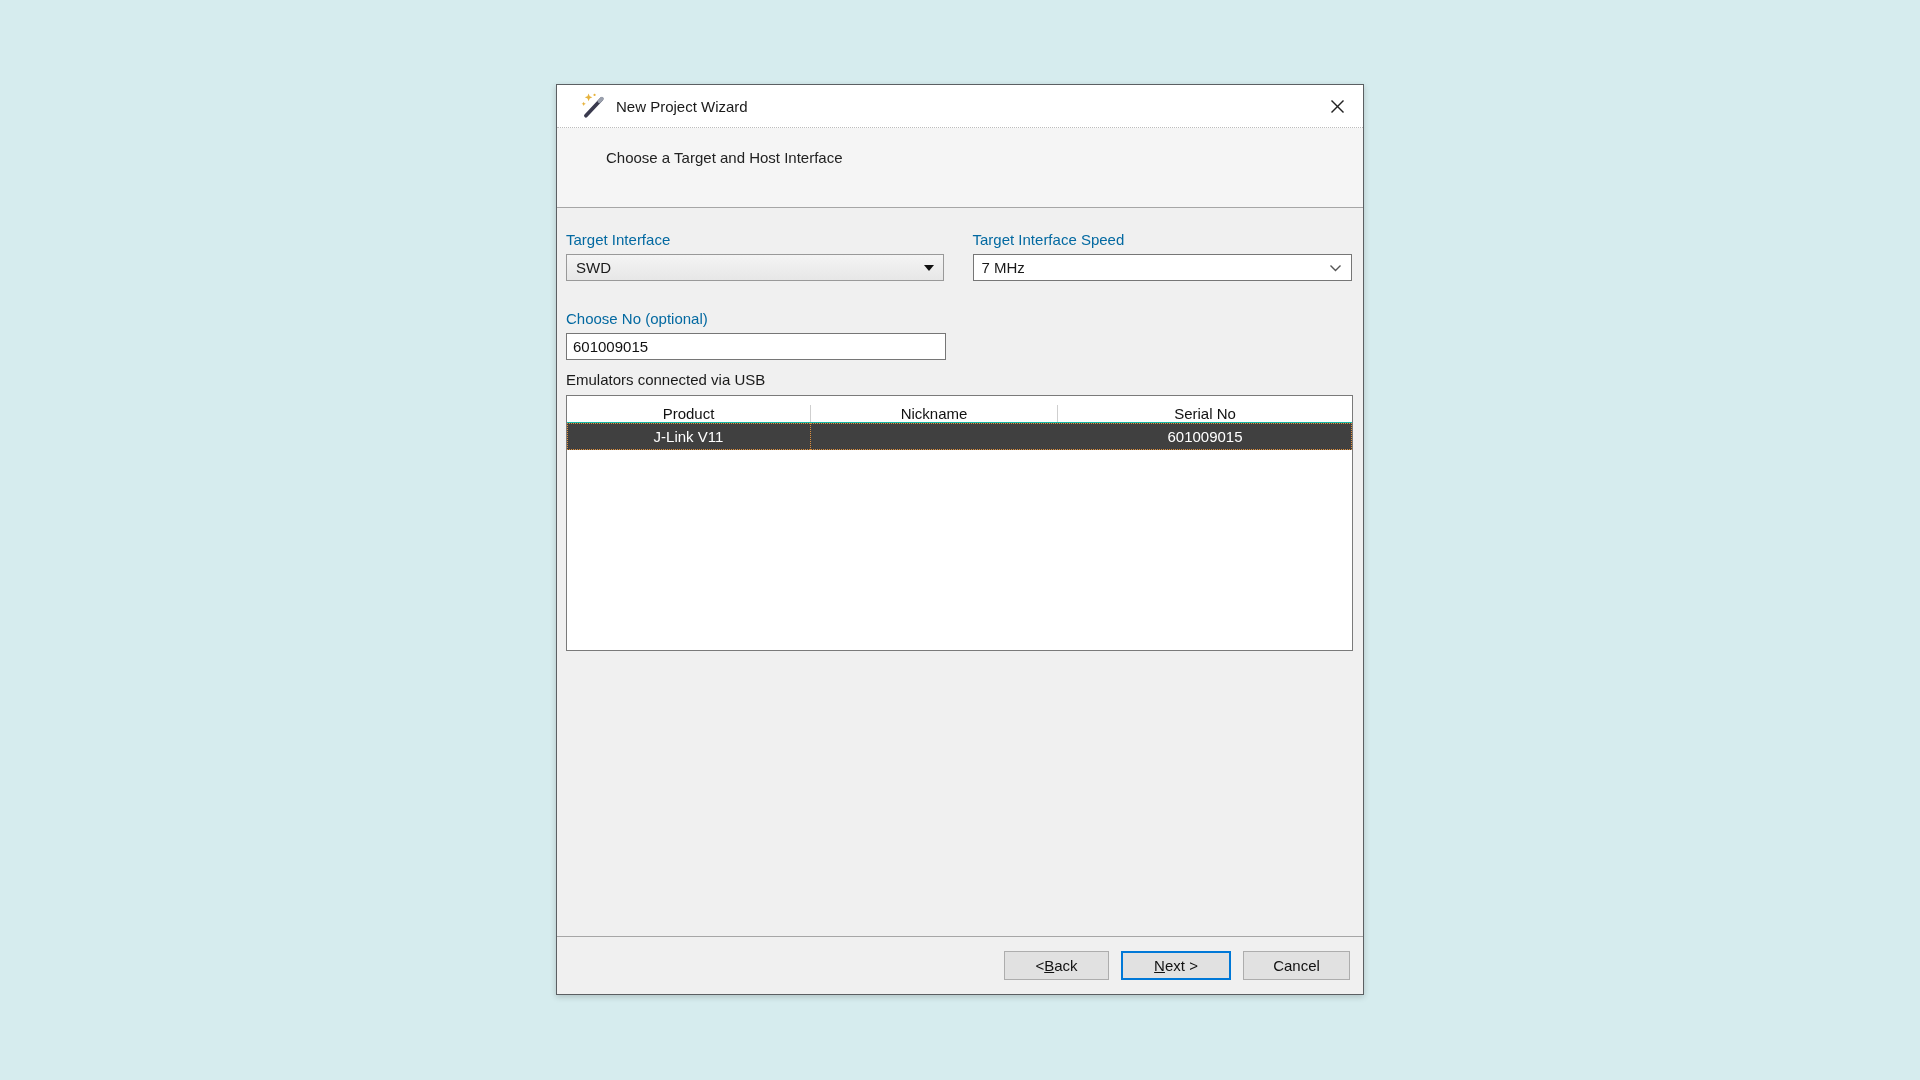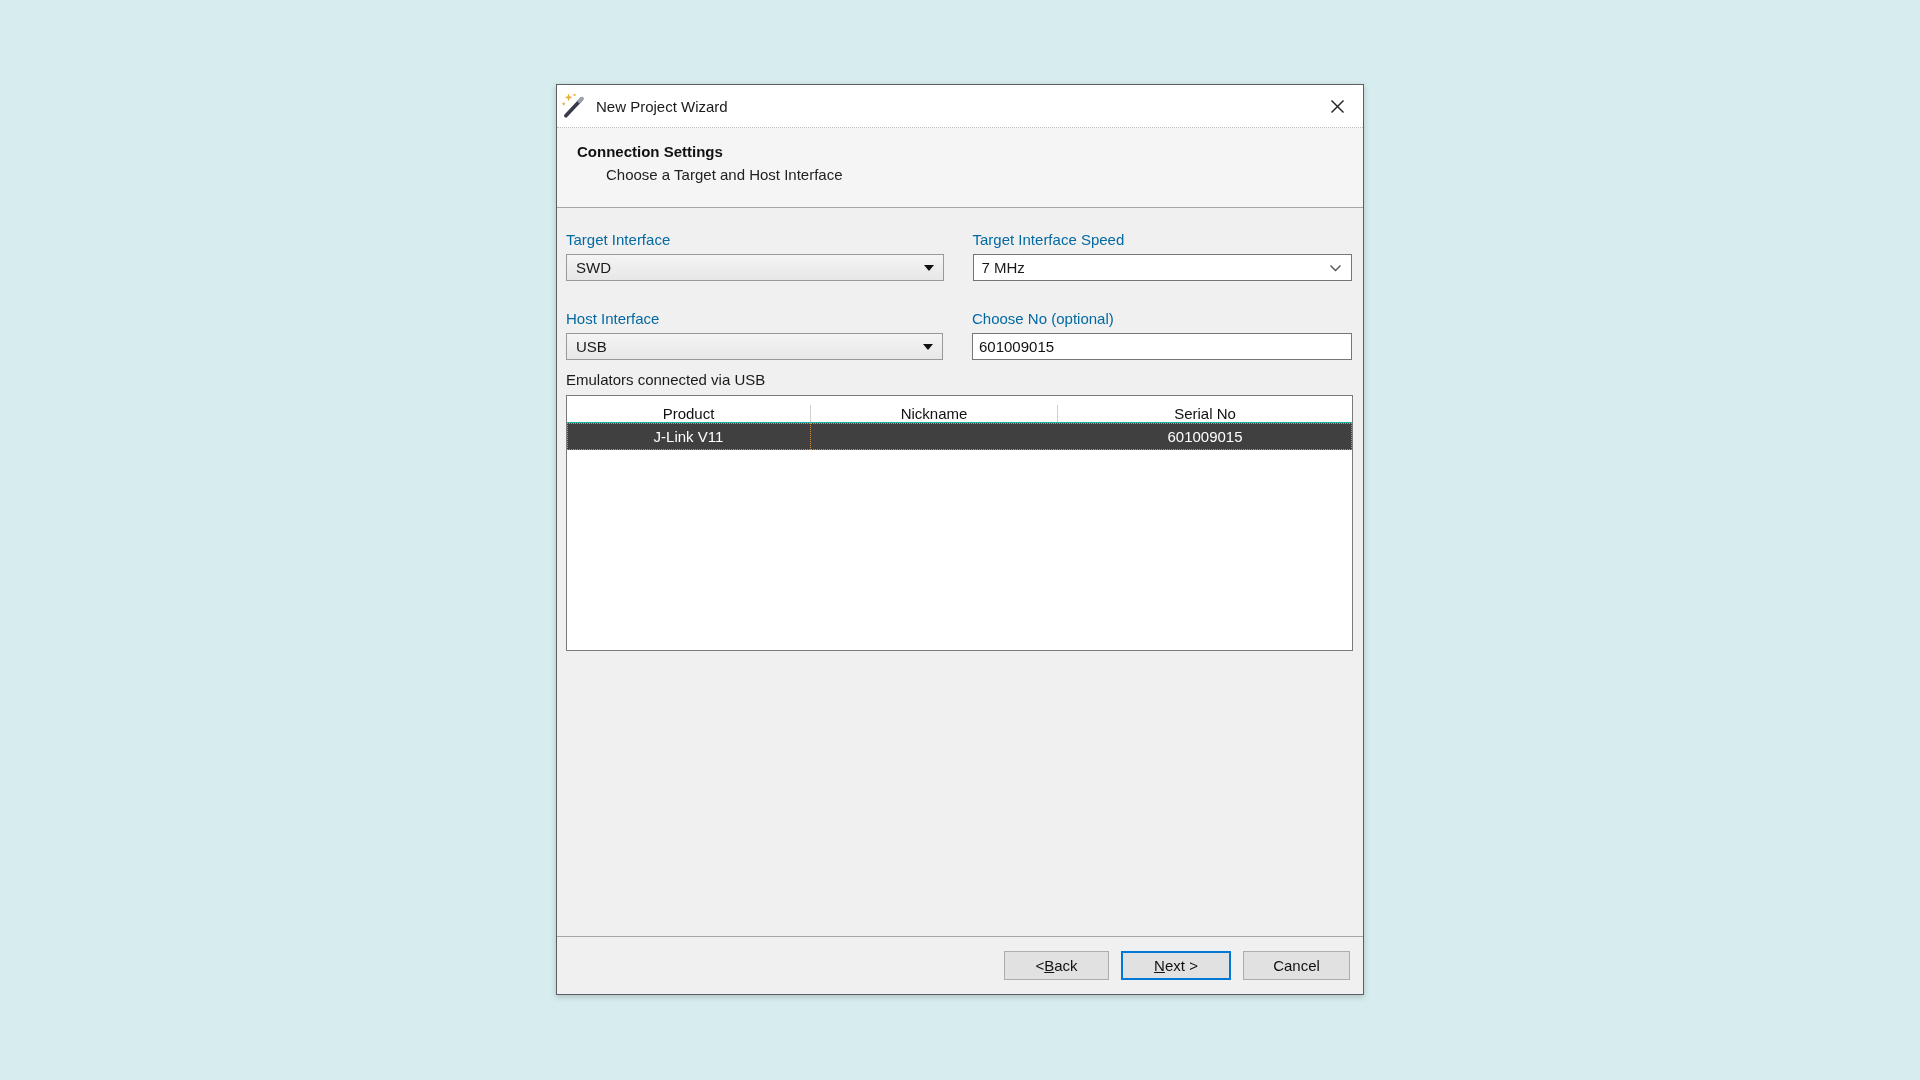--- a/index.html
+++ b/index.html
@@ -12,21 +12,21 @@
   }
   .dialog {
     position:absolute; left:556px; top:84px; width:808px; height:911px;
     background:#f0f0f0; border:1px solid #5b5f62;
     box-shadow:0 2px 6px rgba(0,0,0,0.18);
     display:flex; flex-direction:column;
   }
   
   .titlebar {
     height:43px; background:#ffffff; border-bottom:1px dotted #bdbdbd;
-    display:flex; align-items:center; padding:0 10px 0 4px; flex:0 0 auto;
+    display:flex; align-items:center; padding:0 10px 0 24px; flex:0 0 auto;
   }
   .app-icon { width:26px; height:26px; margin-right:9px; display:inline-flex; }
   .win-title { font-size:15px; color:#1a1a1a; }
   .close-btn {
     margin-left:auto; width:32px; height:32px; border:none; background:transparent;
     display:flex; align-items:center; justify-content:center; cursor:pointer;
   }
   
   .wizhead {
     height:80px; background:#f5f5f5; border-bottom:1px solid #a6a6a6;
@@ -120,21 +120,20 @@
       <span style="display:inline-flex;">
         <svg width="15" height="15" viewBox="0 0 15 15">
           <line x1="1.5" y1="1.5" x2="13.5" y2="13.5" stroke="#222" stroke-width="1.4"></line>
           <line x1="13.5" y1="1.5" x2="1.5" y2="13.5" stroke="#222" stroke-width="1.4"></line>
         </svg>
       </span>
     </button>
   </div>
 
   <div class="wizhead">
-    <div class="wizhead-title">Connection Settings</div>
     <div class="wizhead-sub">Choose a Target and Host Interface</div>
   </div>
 
   <div class="content">
 
     <div class="form-row">
       <div class="field-left">
         <label class="field-label">Target Interface</label>
         <div class="dropdown">
           <span>SWD</span>
@@ -148,27 +147,20 @@
           <span class="chevron">
             <svg width="13" height="9" viewBox="0 0 13 9">
               <path d="M1.5 1.5 L6.5 6.5 L11.5 1.5" stroke="#555" stroke-width="1.4" fill="none"></path>
             </svg>
           </span>
         </div>
       </div>
     </div>
 
     <div class="form-row row-gap">
-      <div class="field-left">
-        <label class="field-label">Host Interface</label>
-        <div class="dropdown">
-          <span>USB</span>
-          <span class="dd-arrow"></span>
-        </div>
-      </div>
       <div class="field-right">
         <label class="field-label">Choose No (optional)</label>
         <input class="textbox" type="text" value="601009015" style="">
       </div>
     </div>
 
     <div class="emu-label">Emulators connected via USB</div>
 
     <div class="emu-table">
       <div class="emu-header">

